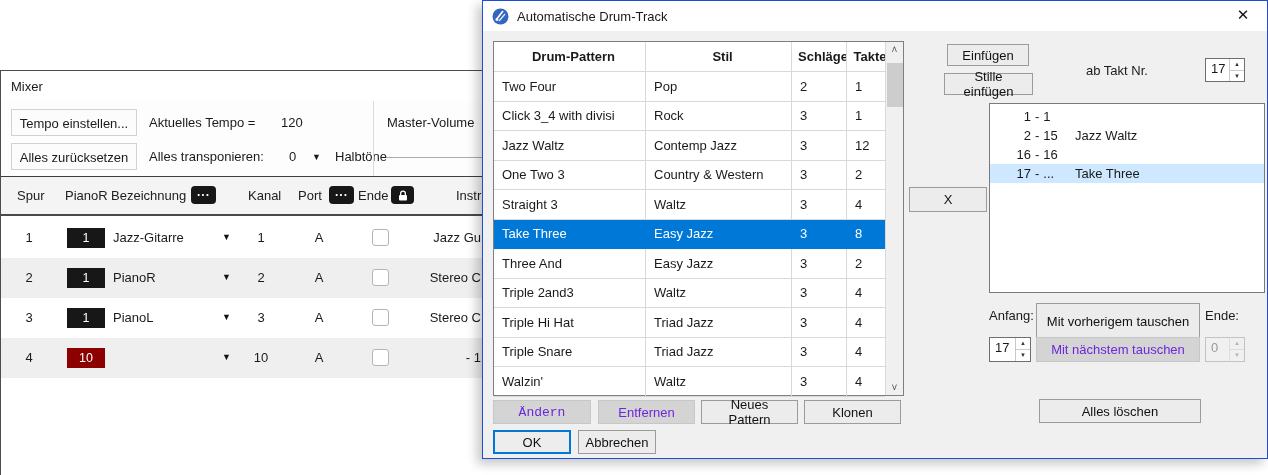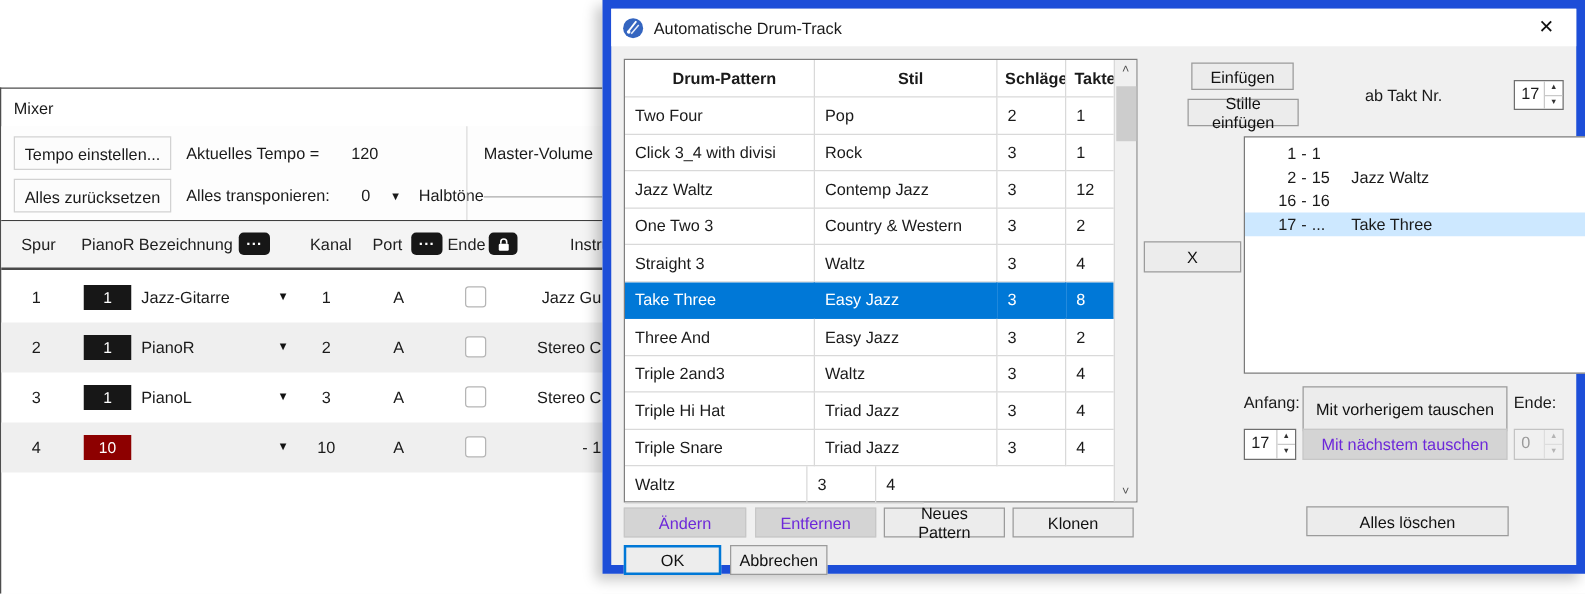--- a/index.html
+++ b/index.html
@@ -42,21 +42,21 @@
   .m-arrow { position:absolute; left:221px; top:14px; font-size:9px; color:#111; }
   .m-kanal { position:absolute; left:245px; top:12px; width:30px; text-align:center; }
   .m-port { position:absolute; left:308px; top:12px; width:20px; text-align:center; }
   .m-check { position:absolute; left:371px; top:11px; width:17px; height:17px;
              background:#fff; border:1px solid #b5b5b5; border-radius:3px; }
   .m-instr { position:absolute; left:406px; top:12px; width:74px; text-align:right;
              white-space:nowrap; overflow:hidden; }
 
   
   .dialog { position:absolute; left:482px; top:0; width:786px; height:459px;
-            background:#f0f0f0; border:7px solid #1d4ed8;
+            background:#f0f0f0; border:1px solid #1d4ed8;
             box-shadow:-5px 5px 10px rgba(0,0,0,0.22); }
   .d-titlebar { position:absolute; left:0; top:0; width:100%; height:30px; background:#fff;
                 display:flex; align-items:center; padding-left:9px; }
   .d-title { margin-left:8px; font-size:13px; }
   .d-close { position:absolute; right:13px; top:5px; font-size:15px; color:#111;
              width:22px; text-align:center; cursor:default; }
 
   
   .p-table { position:absolute; left:10px; top:40px; width:411px; height:355px;
              border:1px solid #7f7f7f; background:#fff; display:flex; }
@@ -74,21 +74,21 @@
   .sb-up { top:0; } .sb-down { bottom:0; line-height:19px; }
   .sb-thumb { position:absolute; left:1px; top:21px; width:16px; height:44px; background:#cdcdcd; }
 
   
   .btn { position:absolute; background:#ececec; border:1px solid #9b9b9b; font-family:inherit;
          font-size:13px; color:#111; text-align:center; cursor:default;
          display:flex; align-items:center; justify-content:center; }
   .btn.disabled { background:#d4d4d4; border-color:#c7c7c7; color:#6d28d9; }
   .btn.ok { border:2px solid #0078d7; background:#ededed; }
 
-  .b-aendern   { left:10px;  top:399px; width:98px; height:24px; }
+  .b-aendern   { left:10px;  top:399px; width:98px; height:24px;font-family:Liberation Mono, monospace; }
   .b-entfernen { left:115px; top:399px; width:97px; height:24px; }
   .b-neues     { left:218px; top:399px; width:97px; height:24px; }
   .b-klonen    { left:321px; top:399px; width:97px; height:24px; }
   .b-ok        { left:10px;  top:429px; width:78px; height:24px; }
   .b-abbrechen { left:95px;  top:429px; width:78px; height:24px; }
   .b-einfuegen { left:464px; top:43px;  width:82px; height:22px; }
   .b-stille    { left:461px; top:72px;  width:89px; height:22px; }
   .b-x         { left:426px; top:186px; width:78px; height:25px; }
   .b-swapprev  { left:553px; top:302px; width:164px; height:36px; }
   .b-swapnext  { left:553px; top:336px; width:164px; height:25px; }
@@ -278,20 +278,21 @@
             <span class="c cb">3</span>
             <span class="c ct">4</span>
           </div>
           <div class="p-row">
             <span class="c cp">Triple Snare</span>
             <span class="c cs">Triad Jazz</span>
             <span class="c cb">3</span>
             <span class="c ct">4</span>
           </div>
           <div class="p-row">
+            <span class="c cp">Walzin'</span>
             <span class="c cs">Waltz</span>
             <span class="c cb">3</span>
             <span class="c ct">4</span>
           </div>
         </div>
     </div>
     <div class="p-scroll">
       <span class="sb-arrow sb-up">˄</span>
       <span class="sb-thumb"></span>
       <span class="sb-arrow sb-down">˅</span>

